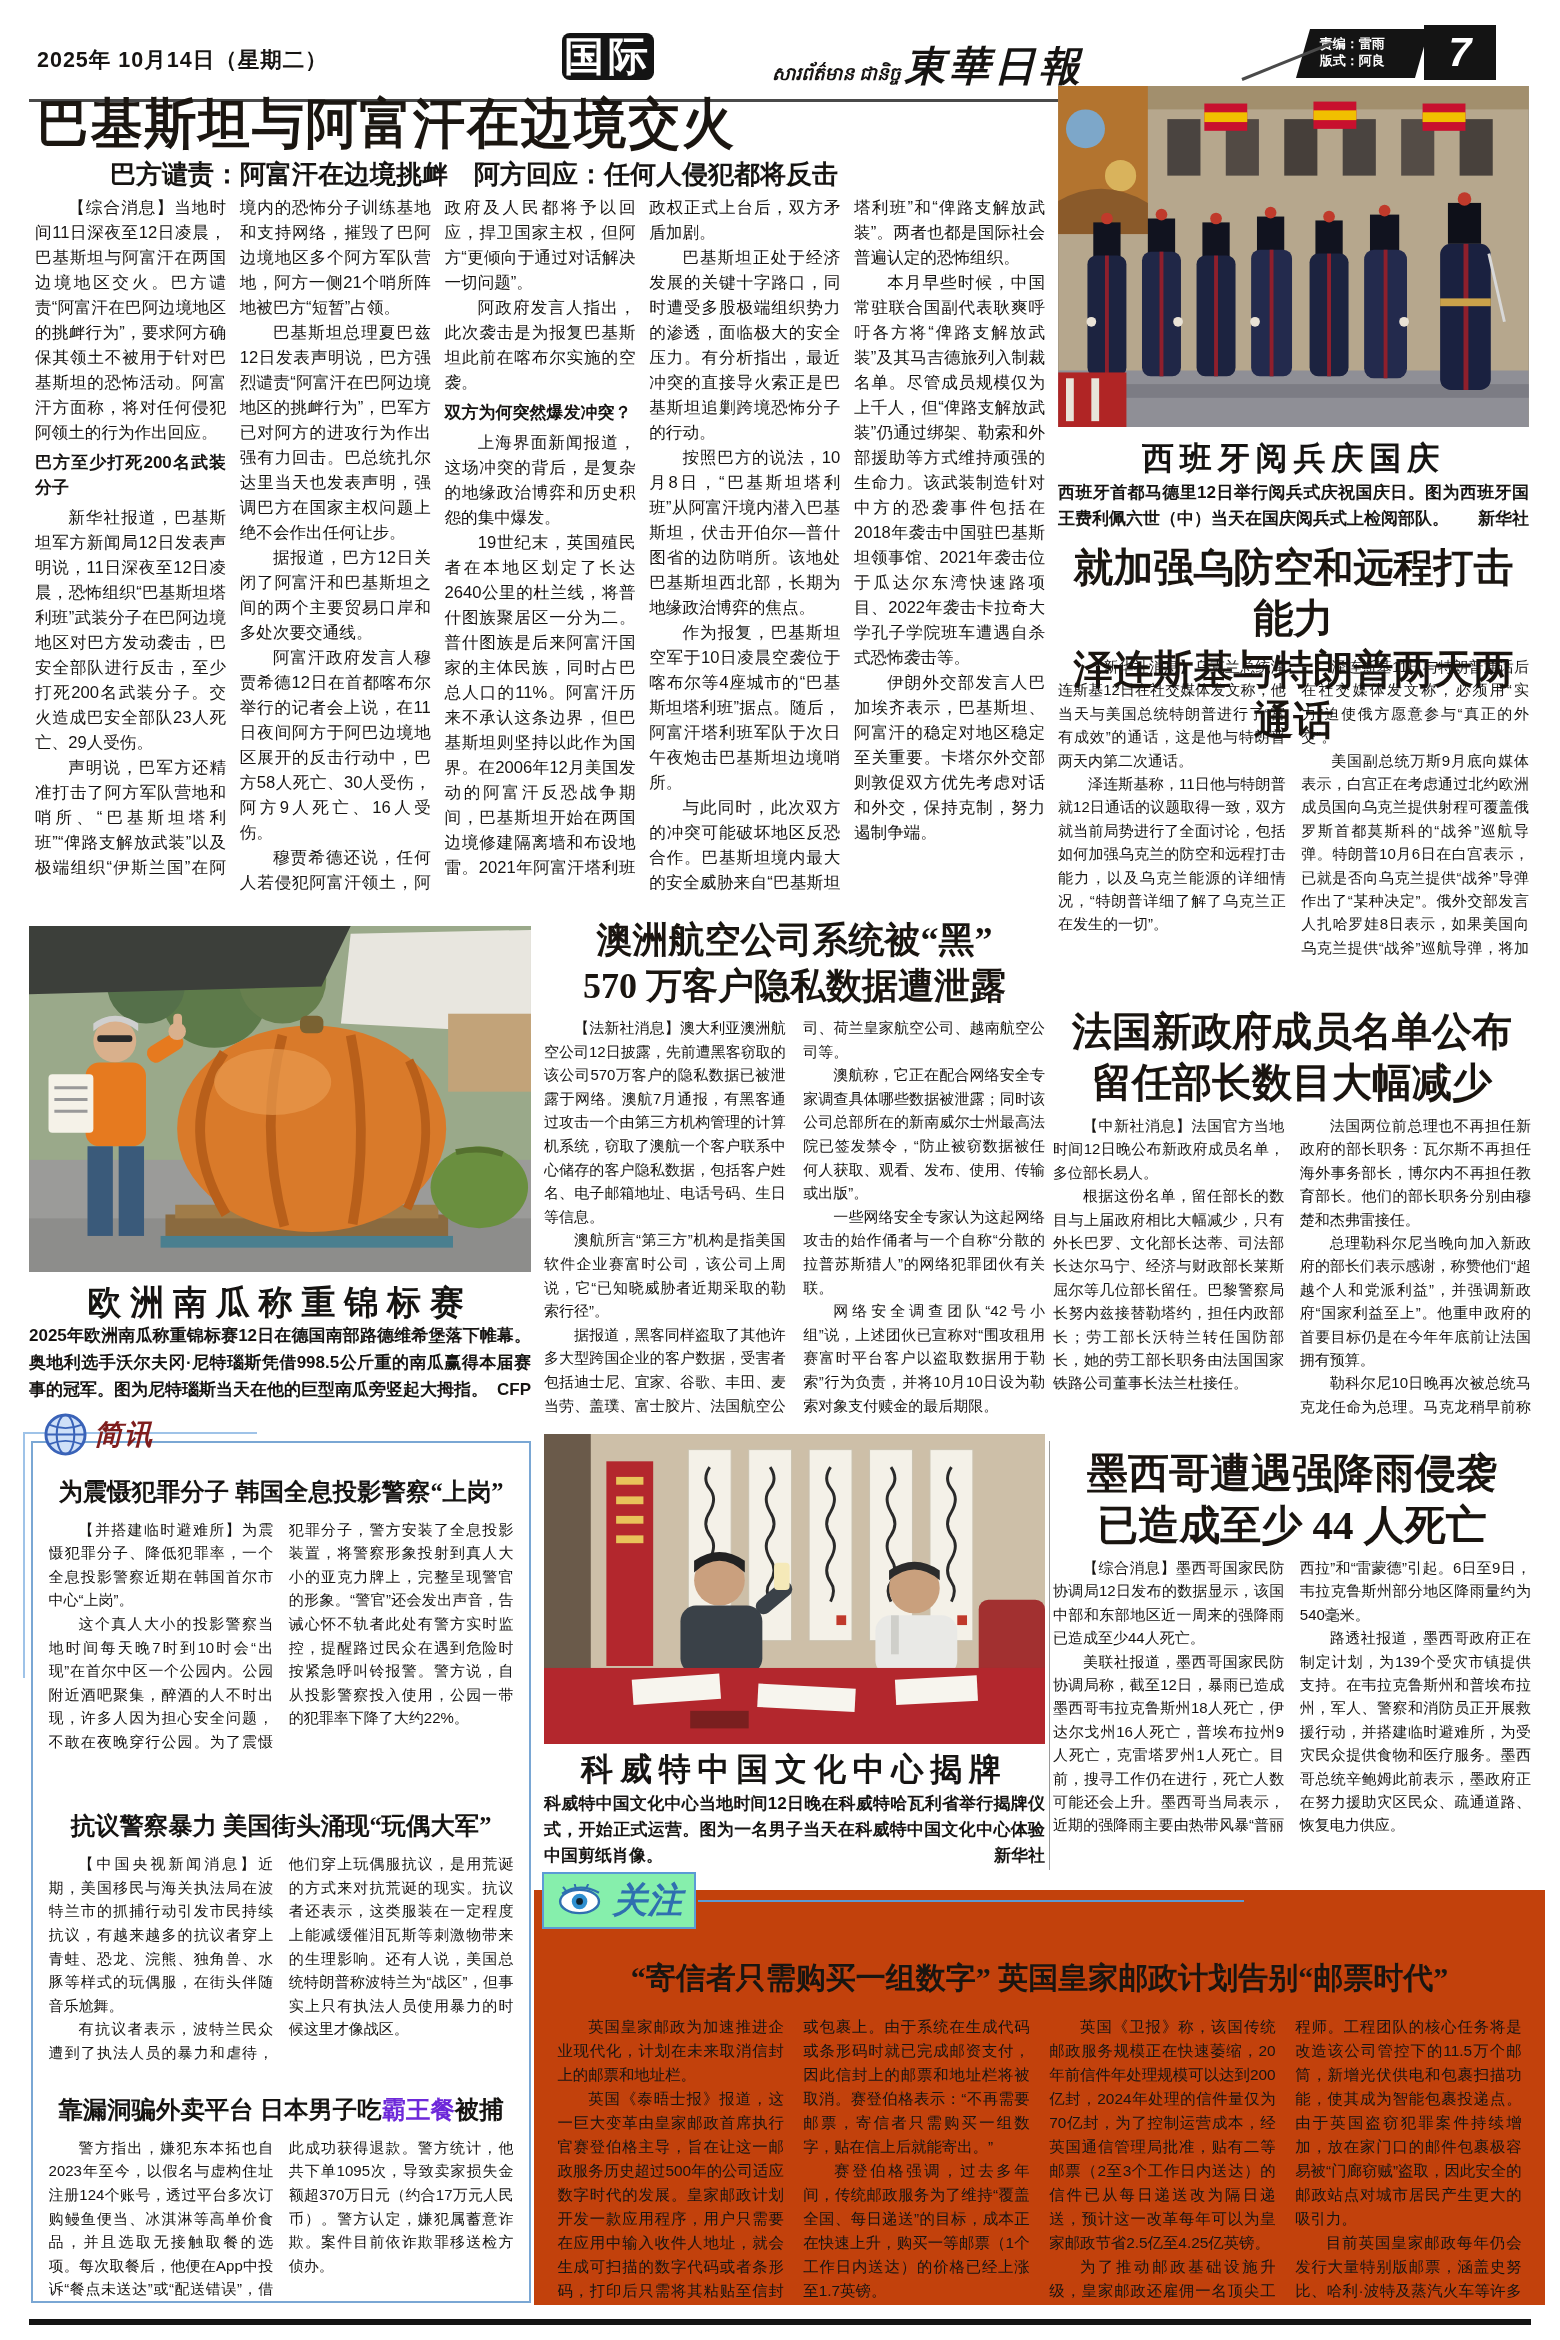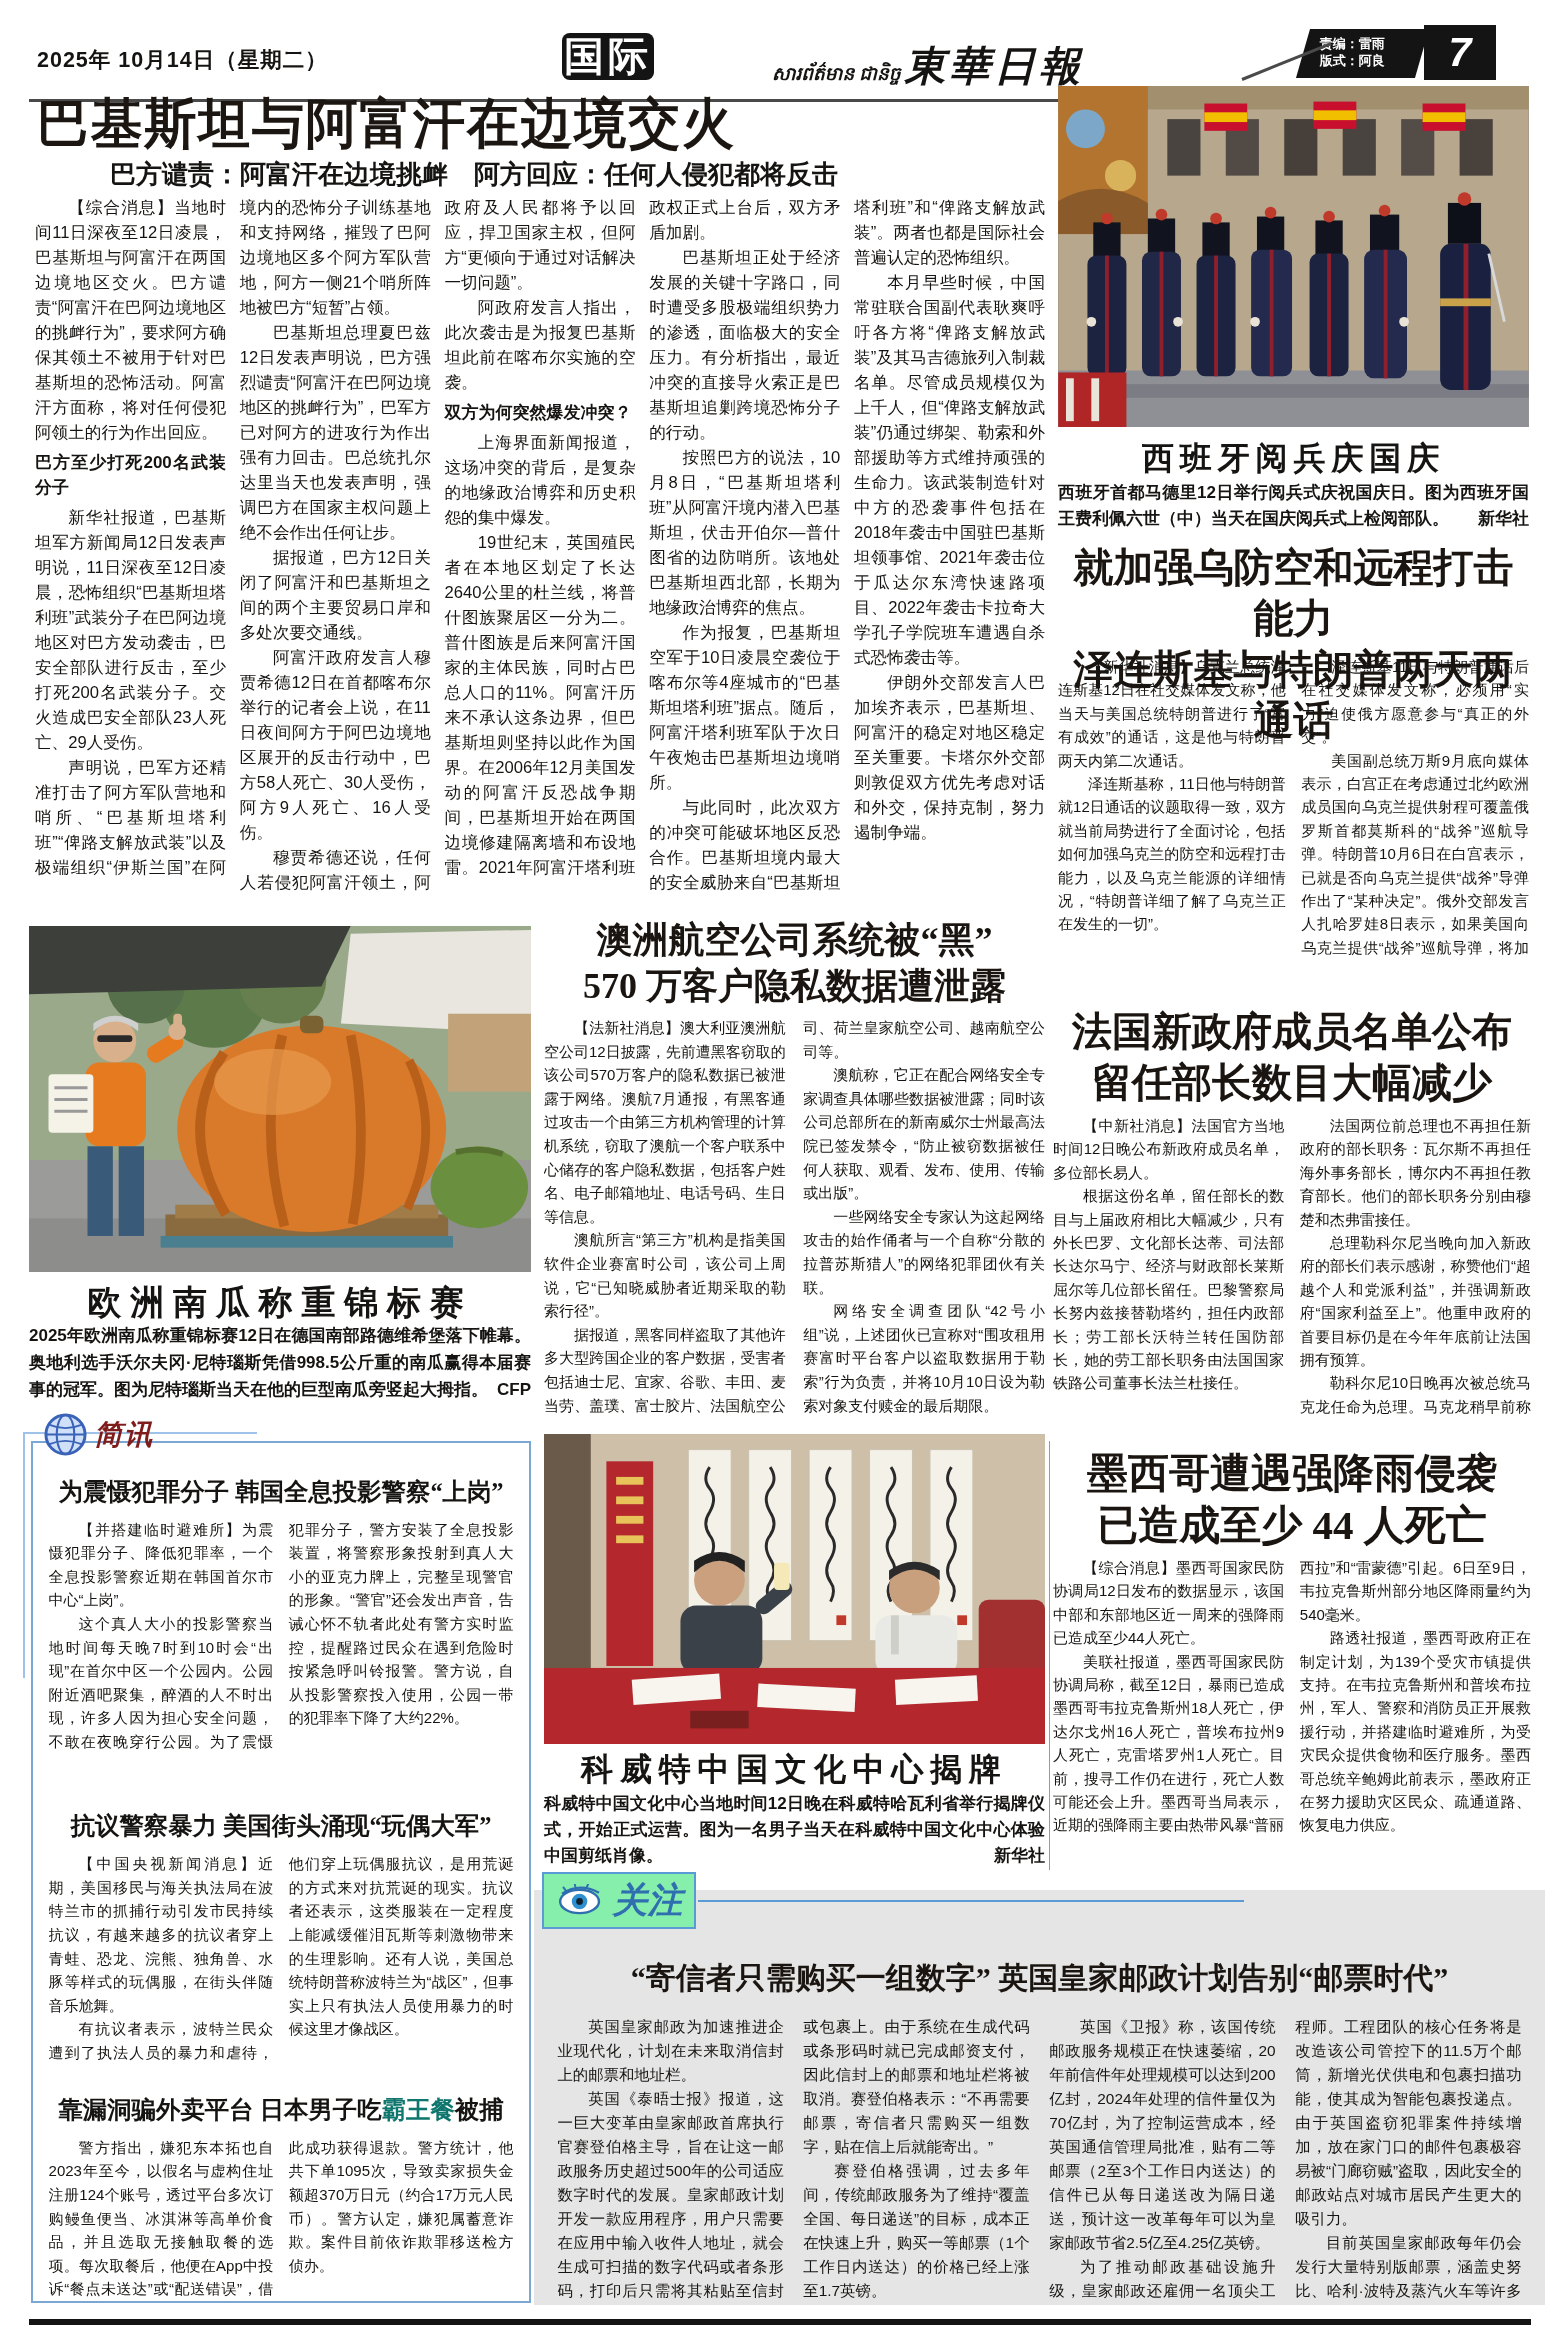--- a/index.html
+++ b/index.html
@@ -48,25 +48,25 @@
 
   
   .briefs-box { left:31px; top:1441px; width:500px; height:862px; border:2px solid #7aa7d4; background:#fff;
     padding:25px 15.6px 7.8px; overflow:hidden; }
   .briefs-label { left:43px; top:1412px; display:flex; align-items:center; gap:5.9px; }
   .briefs-label .txt { color:#7f1d1d; font-size:28px; font-weight:900; font-style:italic;
     font-family:Liberation Sans, sans-serif; letter-spacing:2px; }
   .brief-head { font-family:"Liberation Serif","DejaVu Serif",serif; font-weight:800; font-size:24.4px;
     text-align:center; margin:7.8px 0 9.8px; white-space:nowrap; }
   .brief-body { font-size:15px; line-height:23.6px; }
-  .hl-blue { color:#0f766e; }
+  .hl-blue { color:#6d28d9; }
   .dec-line { background:#9fc3e8; }
 
   
-  .focus-box { left:534px; top:1890px; width:1011px; height:415px; background:#e5e5e5; padding:68px 23.4px 9.8px; }
+  .focus-box { left:534px; top:1890px; width:1011px; height:415px; background:#c2410c; padding:68px 23.4px 9.8px; }
   .focus-label { left:542px; top:1872px; width:154px; height:57px; background:#86efac; border:2px solid #5b9bd5;
     display:flex; align-items:center; justify-content:center; gap:5.9px; }
   .focus-label .txt { color:#2f6fb0; font-size:35px; font-weight:900; font-style:italic;
     font-family:"Liberation Serif","DejaVu Serif",serif; }
   .focus-line { left:698px; top:1900px; width:546px; height:2px; background:#5b9bd5; }
   .focus-head { font-size:30px; margin-bottom:15.6px; white-space:nowrap; }
   .focus-body { font-size:15.4px; line-height:24px; height:293px; }
 
   .bottom-bar { left:29px; top:2319px; width:1502px; height:5.9px; background:#141414; }
 </style>

